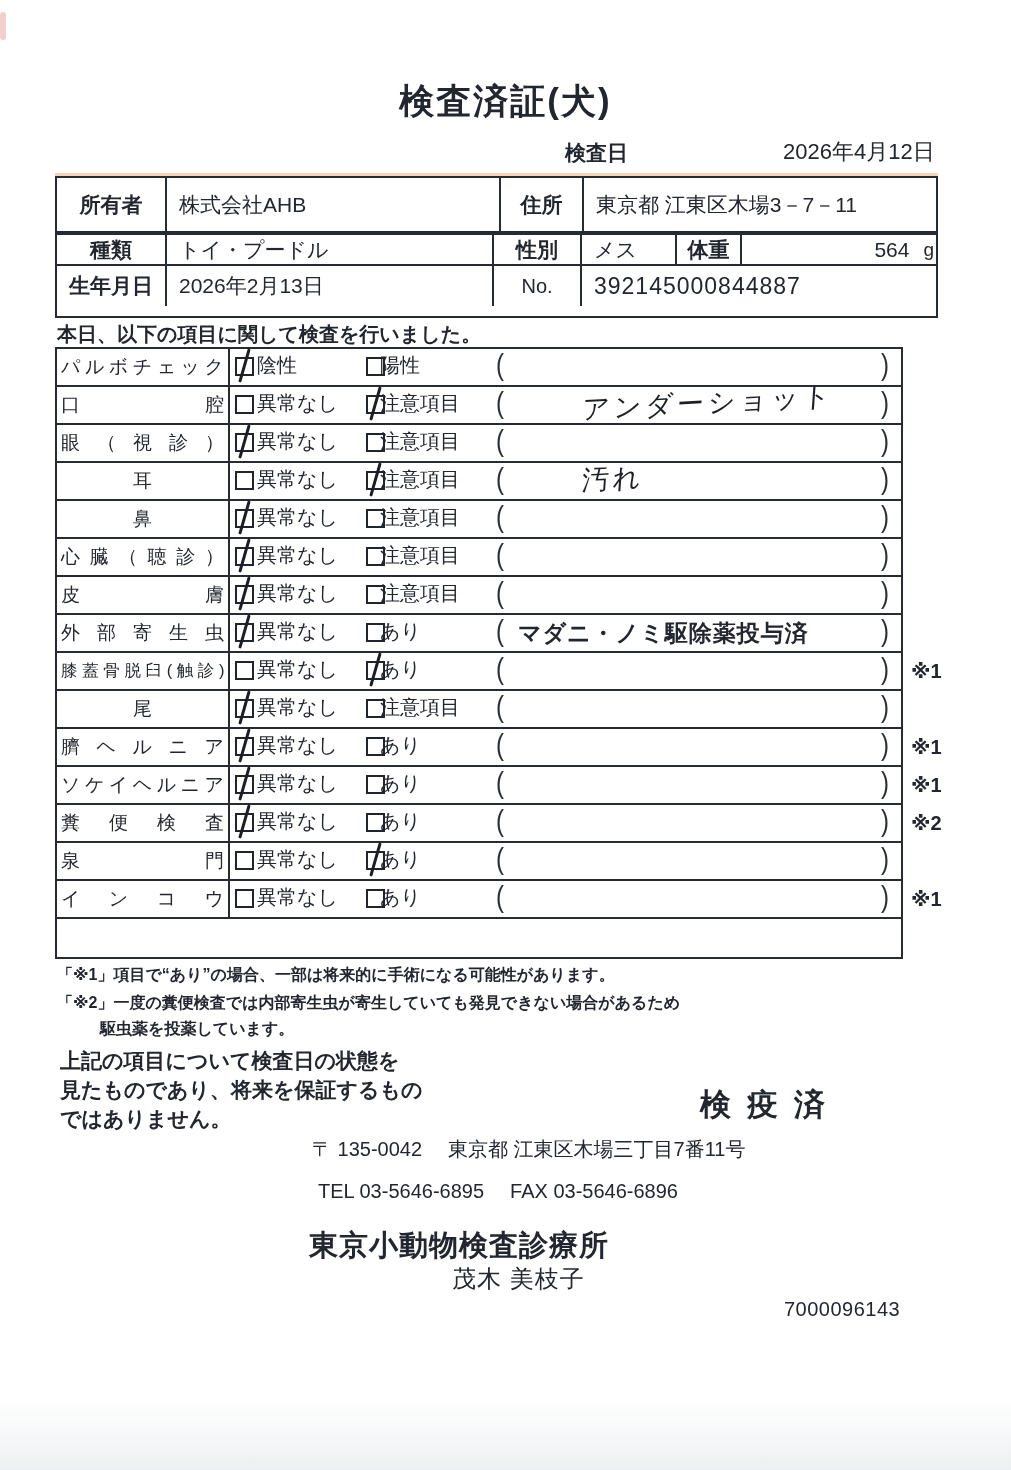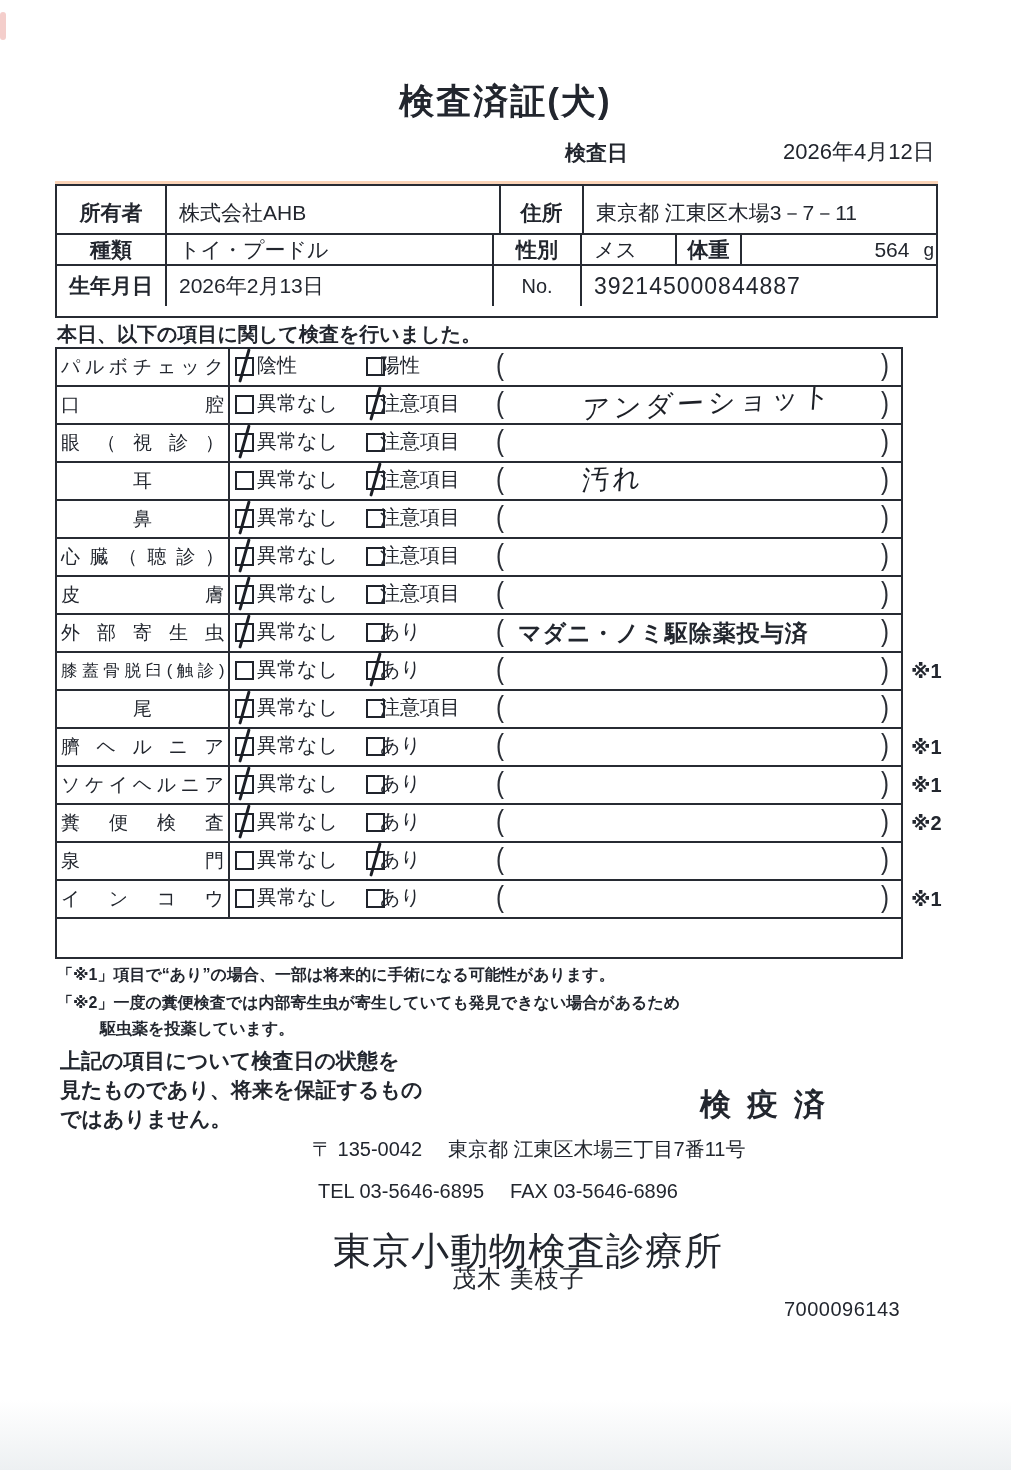--- a/index.html
+++ b/index.html
@@ -19,21 +19,21 @@
   }
   .doc-title {
     position:absolute; top:78px; left:0; width:1011px; text-align:center;
     font-size:35px; font-weight:600; letter-spacing:2px;
   }
   .insp-date-label { position:absolute; left:565px; top:139px; font-size:21px; font-weight:600; }
   .insp-date-value { position:absolute; left:783px; top:137px; font-size:22px; font-weight:500; }
 
   
   .hdr-table { position:absolute; left:55px; width:883px; border:2px solid #272b33; background:#fff; }
-  .owner-table { top:184px; height:57px; display:grid; grid-template-columns:110px 332px 85px 352px;
+  .owner-table { top:176px; height:57px; display:grid; grid-template-columns:110px 332px 85px 352px;
     box-shadow:0 -3px 0 rgba(243,158,96,.45); }
   .pet-table { top:233px; height:85px; }
   .pet-row { display:grid; height:40px; }
   .pet-row1 { grid-template-columns:110px 325px 90px 95px 65px 194px; border-bottom:2px solid #272b33; height:31px; }
   .pet-row2 { grid-template-columns:110px 325px 90px 354px; }
   .cell { display:flex; align-items:center; font-size:21px; font-weight:500; overflow:hidden; white-space:nowrap; }
   .cell.lbl { justify-content:center; border-right:2px solid #272b33; font-weight:600; }
   .cell.val { padding-left:12px; }
   .cell.val-right { justify-content:flex-end; padding-right:2px; gap:14px; }
   .cell.no-borderless { justify-content:center; border-right:2px solid #272b33; }
@@ -79,21 +79,21 @@
   .fn1 { left:57px; top:965px; }
   .fn2 { left:57px; top:993px; }
   .fn2b { left:100px; top:1019px; }
 
   .disclaimer { position:absolute; left:60px; top:1046px; font-size:21px; font-weight:700; line-height:29px; }
   .stamp { position:absolute; left:700px; top:1084px; font-size:31px; font-weight:600; letter-spacing:16px; white-space:nowrap; }
 
   .postal-code { position:absolute; left:312px; top:1136px; font-size:20px; font-weight:500; }
   .postal-address { position:absolute; left:448px; top:1136px; font-size:20px; font-weight:500; }
   .telfax { position:absolute; left:318px; top:1180px; font-size:20px; font-weight:500; display:flex; gap:26px; }
-  .clinic-name { position:absolute; left:333px; top:1226px; font-size:38px; font-weight:400; letter-spacing:1px; }
+  .clinic-name { position:absolute; left:309px; top:1226px; font-size:29px; font-weight:700; letter-spacing:1px; }
   .examiner-name { position:absolute; left:452px; top:1263px; font-size:24px; font-weight:500; letter-spacing:1px; }
   .serial-number { position:absolute; left:784px; top:1298px; font-size:20px; font-weight:500; letter-spacing:0.5px; }
 </style>
 </head>
 <body>
 
 <div class="page">
   <div class="corner-smudge"></div>
 
   <div class="doc-title">検査済証(犬)</div>

